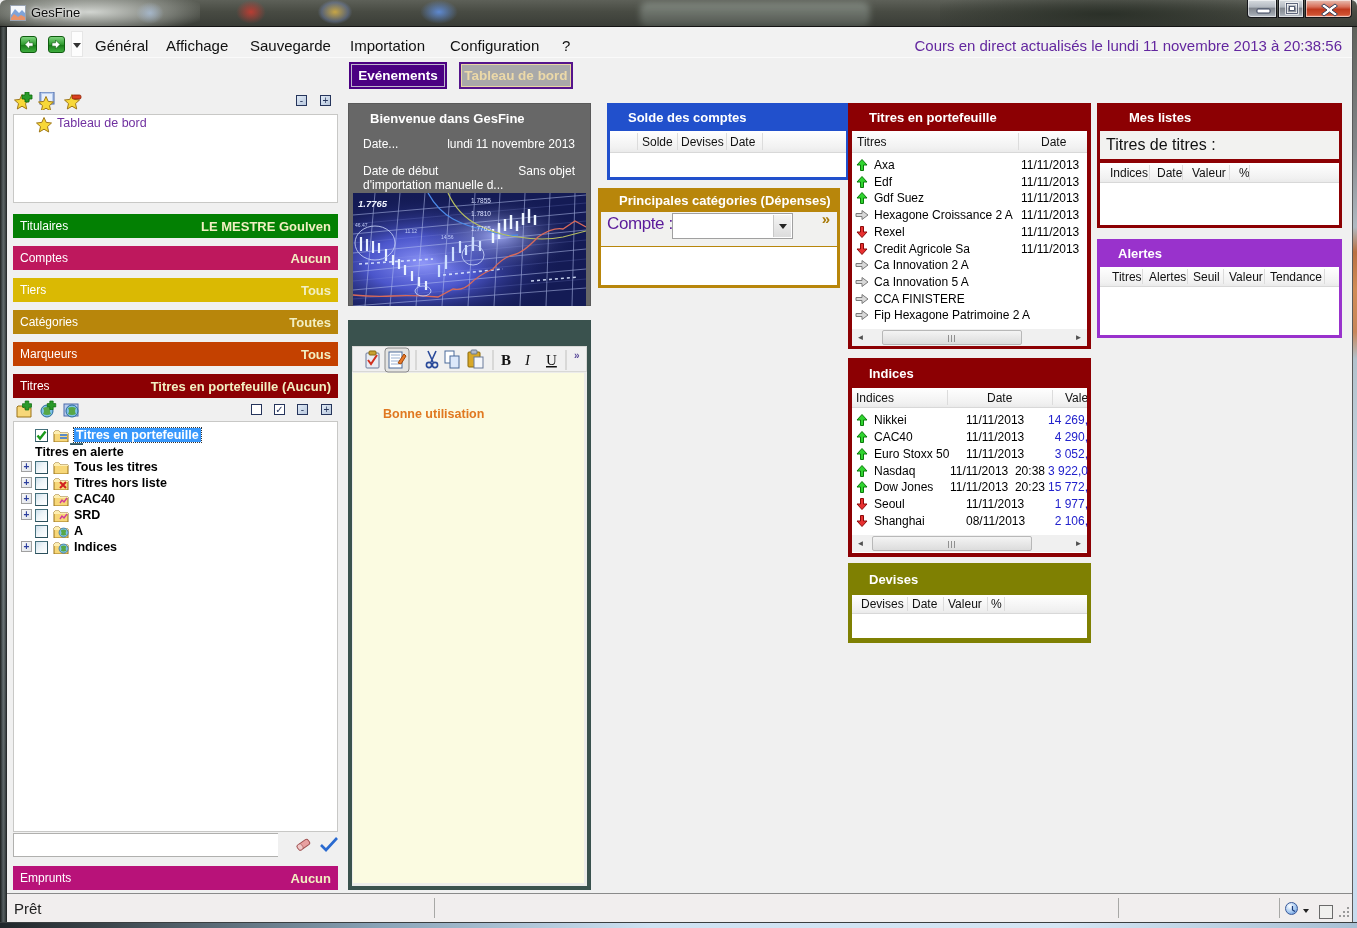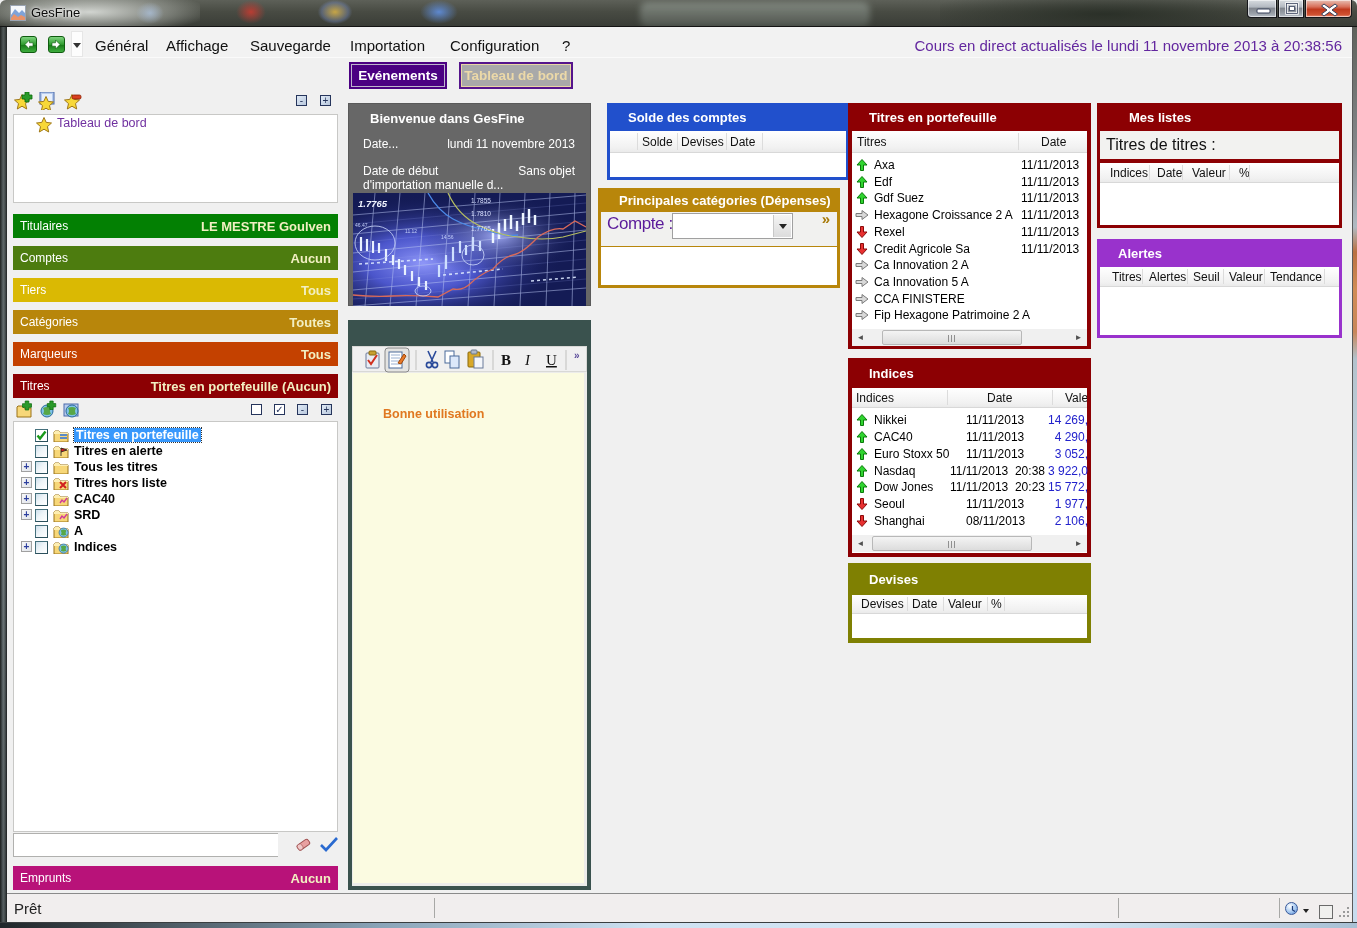--- a/index.html
+++ b/index.html
@@ -163,21 +163,21 @@
   <div class="a whitebox" style="left:13px;top:114px;width:325px;height:89px;"></div>
   <svg class="a" style="left:36px;top:117px" width="16" height="16" viewBox="0 0 16 16">
       <use href="#star"></use>
     </svg>
   <div class="a" style="left:57px;top:116px;font-size:12.5px;color:#7030a0;">Tableau de bord</div>
 
   <div class="a sbh" style="top:214px;background:#038003;">
       <span>Titulaires</span>
       <b>LE MESTRE Goulven</b>
     </div>
-  <div class="a sbh" style="top:246px;background:#4d7c0f;">
+  <div class="a sbh" style="top:246px;background:#be185d;">
       <span>Comptes</span>
       <b>Aucun</b>
     </div>
   <div class="a sbh" style="top:278px;background:#dab903;">
       <span>Tiers</span>
       <b>Tous</b>
     </div>
   <div class="a sbh" style="top:310px;background:#b8860b;">
       <span>Catégories</span>
       <b>Toutes</b>
@@ -235,21 +235,21 @@
             <path d="M2.5 6.5 L5 9.5 L10.5 2.5" fill="none" stroke="#1a9a1a" stroke-width="2.4"></path>
           </svg>
         </span>
       <svg class="arrow-ic" width="16" height="14" viewBox="0 0 16 14" style="width:16px;height:14px">
           <use href="#folder"></use>
           <rect x="7" y="6" width="7" height="2" fill="#5a8ac8"></rect>
           <rect x="7" y="9" width="7" height="2" fill="#5a8ac8"></rect>
         </svg>
       <span style="background:#3898fc;color:#fff;padding:0 2px;outline:1px dotted #333;">Titres en portefeuille</span>
     </div>
-    <div class="trow" style="left:35px;top:443px;">
+    <div class="trow" style="left:35px;top:443px;flex-direction:column;">
       <span class="cb"></span>
       <svg class="arrow-ic" width="16" height="14" viewBox="0 0 16 14" style="width:16px;height:14px">
           <use href="#folder"></use>
           <path d="M8 12 L8 4 L14 6 L8 8" fill="#d02020" stroke="#202020" stroke-width="0.8"></path>
         </svg>
       <span>Titres en alerte</span>
     </div>
     <div class="exp" style="left:21px;top:461px;">+</div>
     <div class="trow" style="left:35px;top:459px;">
       <span class="cb"></span>

